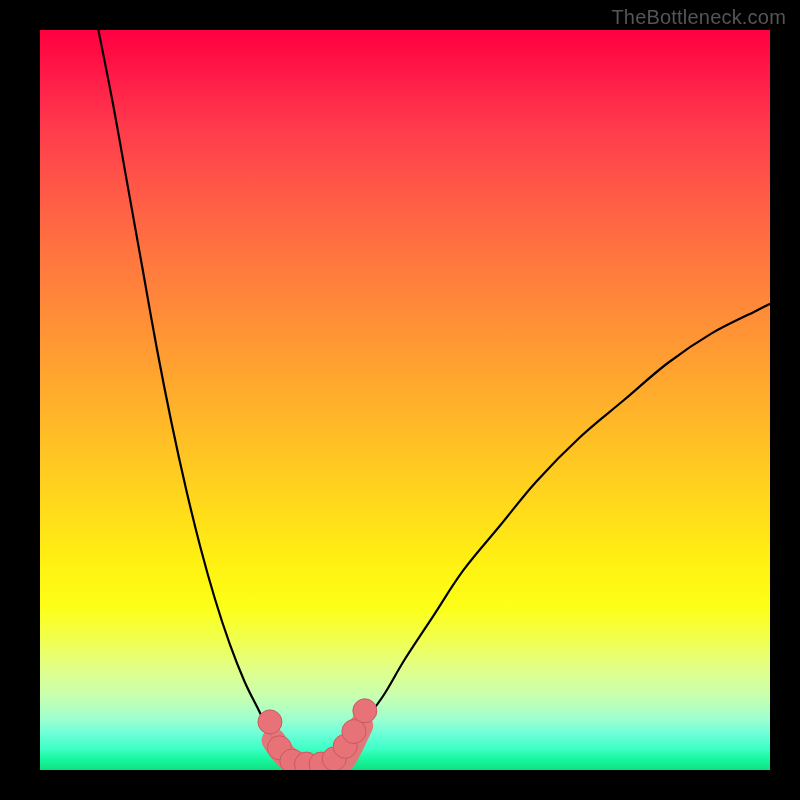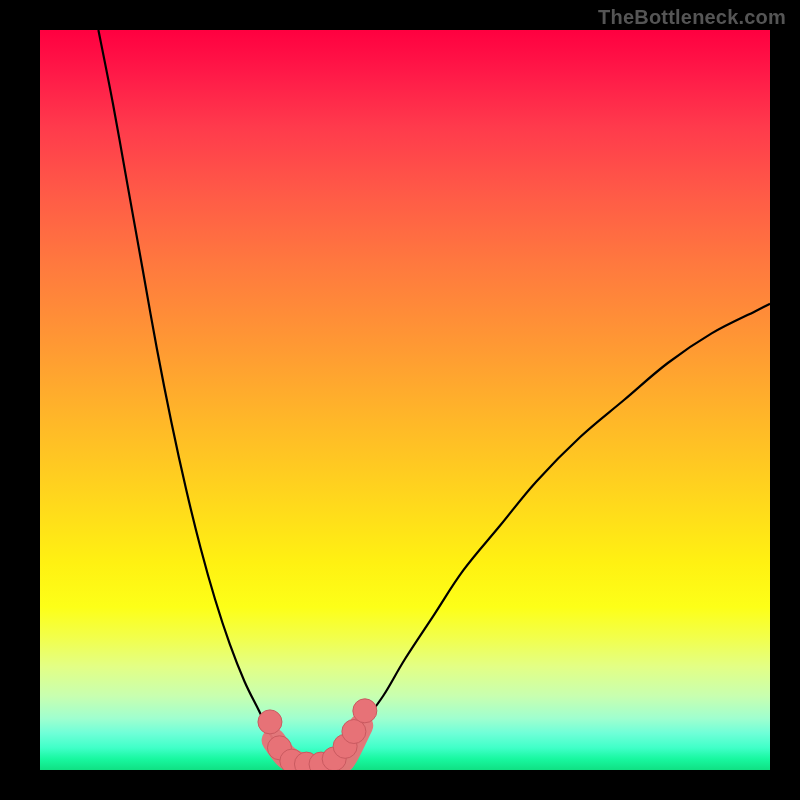--- a/index.html
+++ b/index.html
@@ -60,21 +60,21 @@
     top: 0;
     width: 100%;
     height: 100%;
   }
   .watermark {
     position: absolute;
     top: 6px;
     right: 14px;
     color: #555;
     font-size: 20px;
-    font-weight: 700;
+    font-weight: 400;
     letter-spacing: 0.2px;
     text-align: center;
   }
 </style>
 </head>
 <body>
 
 <div class="frame">
   <div class="plot-area">
     <div class="gradient-bg"></div>

